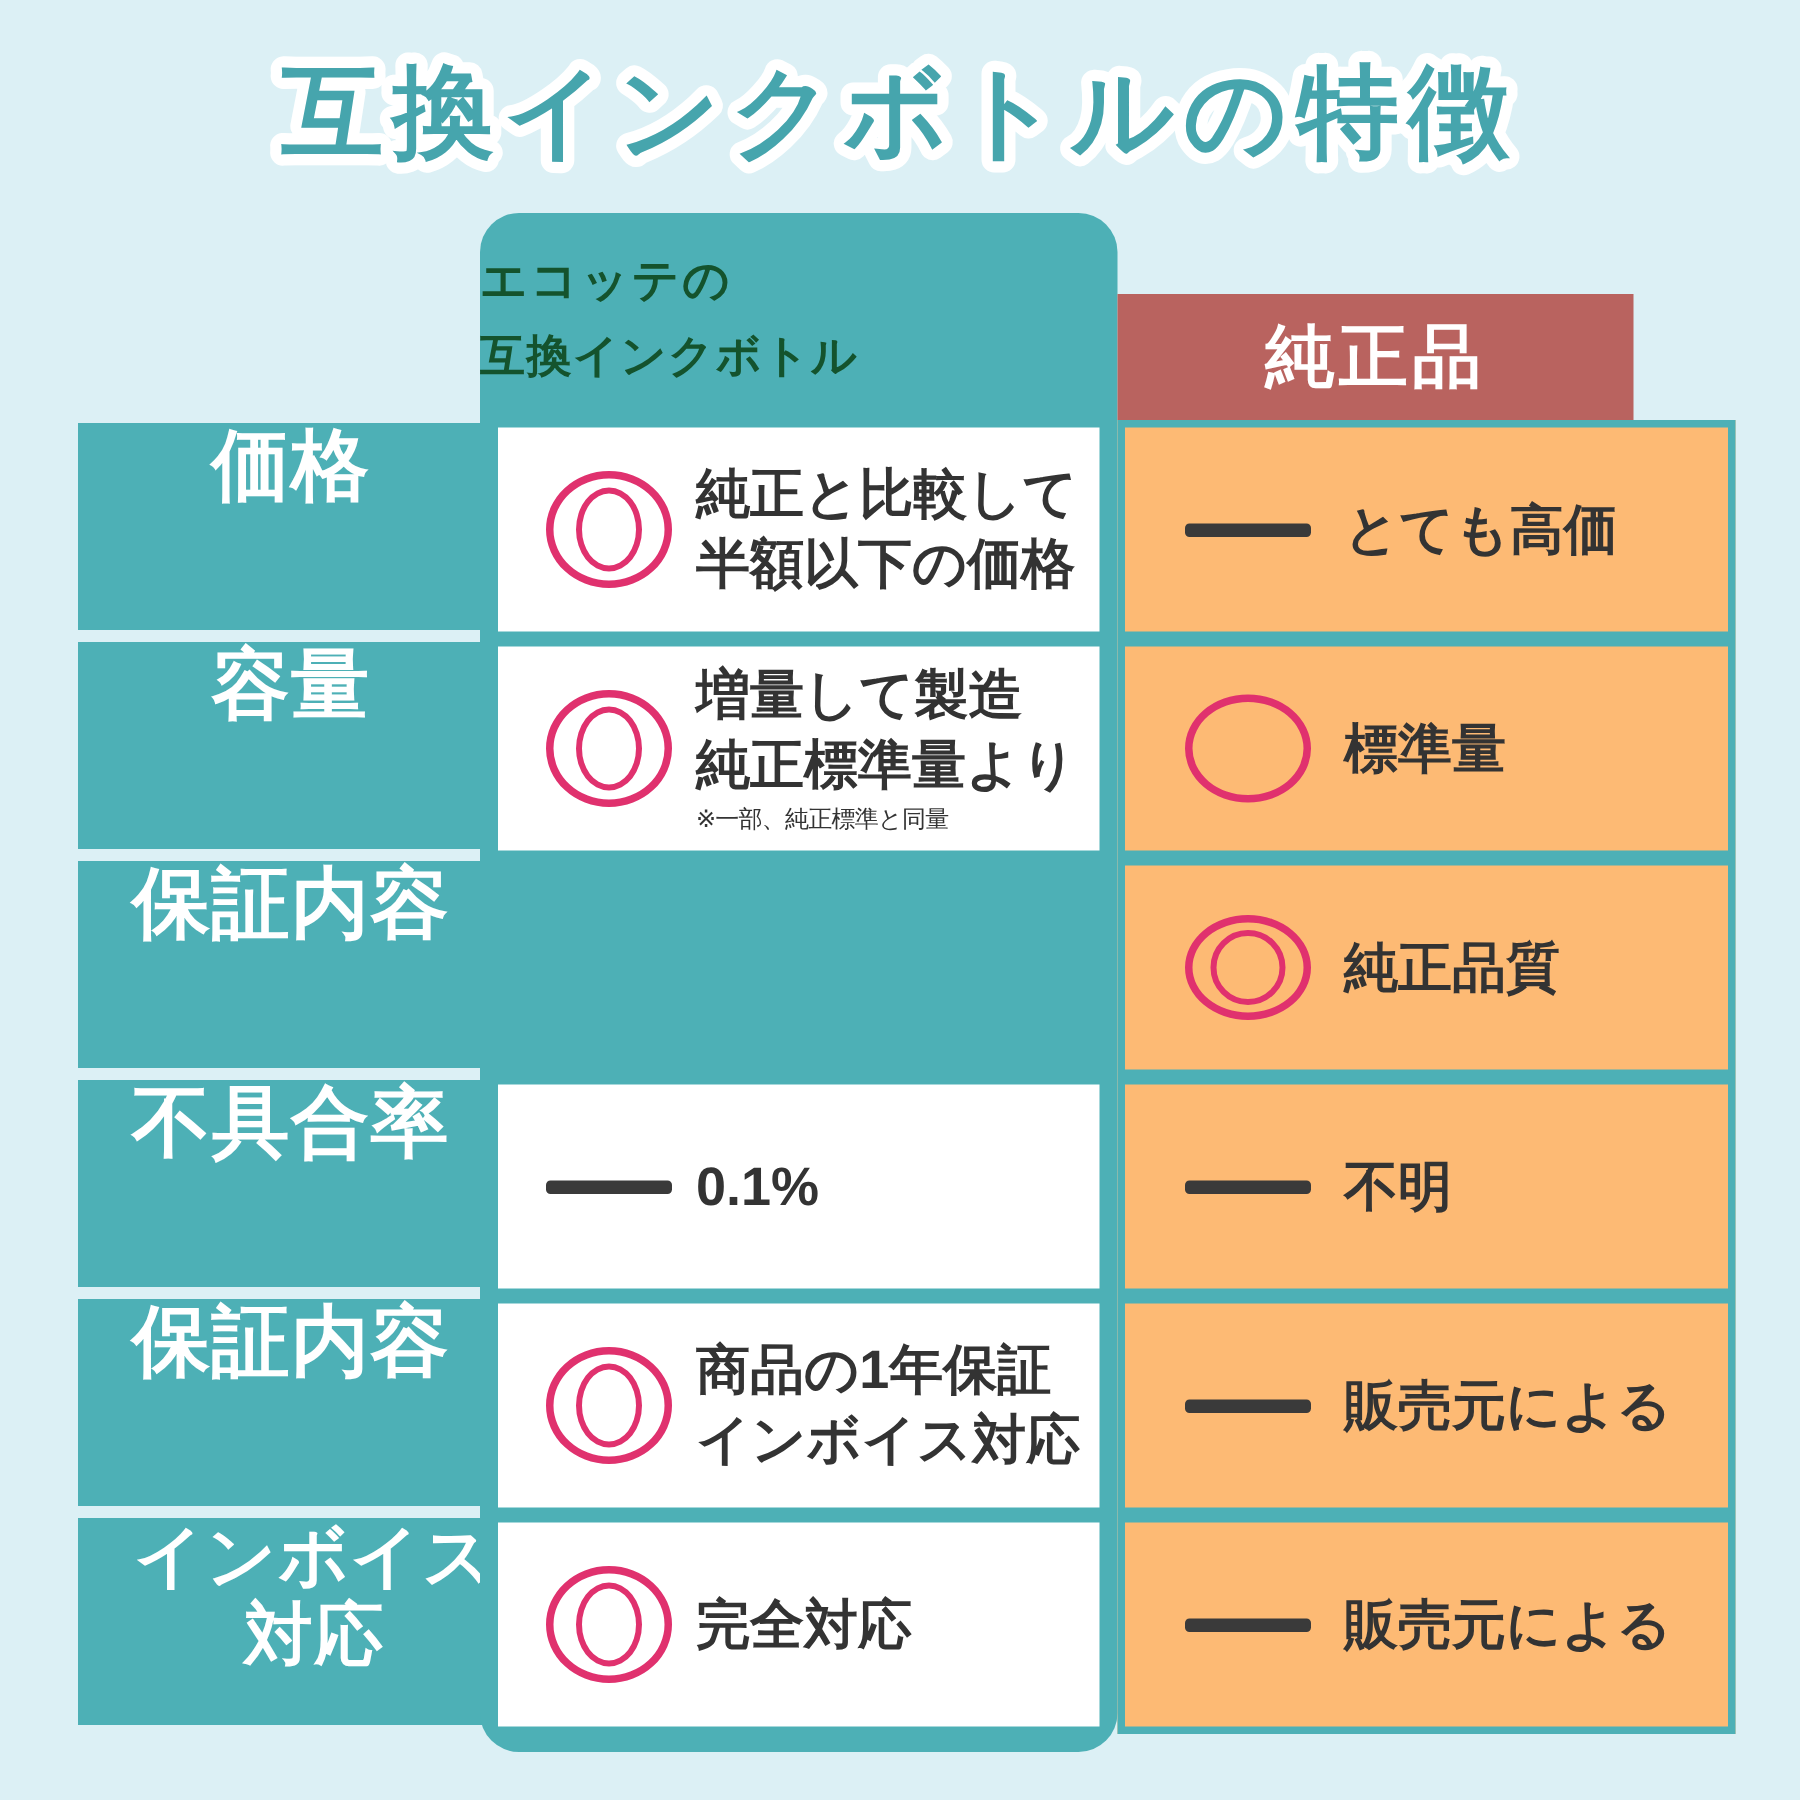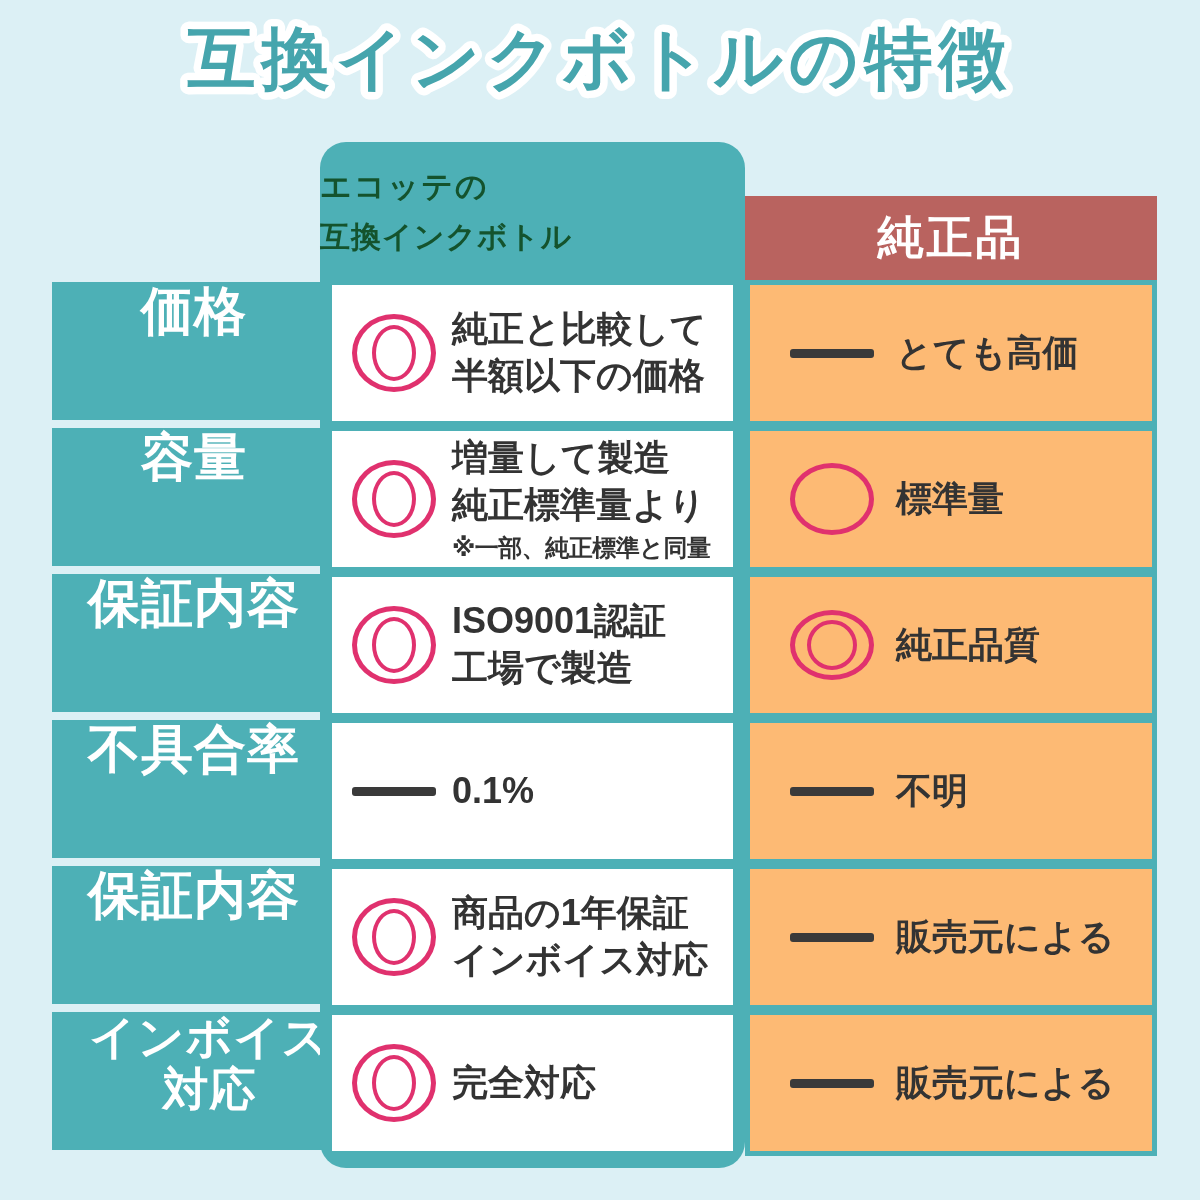--- a/index.html
+++ b/index.html
@@ -12,21 +12,21 @@
   }
   *{margin:0;padding:0;box-sizing:border-box;}
   html,body{width:1200px;height:1200px;}
   body{
     background:var(--bg);
     font-family:"Liberation Sans","DejaVu Sans",sans-serif;
     position:relative;
     overflow:hidden;
     color:var(--text);
   }
-  .title-wrap{position:absolute;top:0;left:50px;width:1100px;text-align:right;}
+  .title-wrap{position:absolute;top:16px;left:50px;width:1100px;text-align:right;}
   .title-svg text{font-family:"Liberation Sans","DejaVu Sans",sans-serif;}
 
   
   .label-cell{
     position:absolute;left:52px;width:284px;height:138px;
     background:var(--teal);
     display:flex;align-items:flex-start;justify-content:center;
     color:#fff;font-weight:800;font-size:52px;line-height:1.12;
     text-align:center;letter-spacing:1px;
   }
@@ -37,26 +37,26 @@
     position:absolute;left:320px;top:142px;width:425px;height:1026px;
     background:var(--teal);border-radius:26px;
   }
   .mid-header{position:absolute;top:0;left:0;width:100%;height:138px;text-align:left;color:#14532d;}
   .mid-header-sub{margin-top:24px;font-size:31px;font-weight:800;letter-spacing:2px;}
   .mid-header-main{margin-top:9px;font-size:30px;font-weight:800;letter-spacing:1px;}
   .mid-cell{
     position:absolute;left:12px;width:401px;height:136px;
     background:#fff;
     display:flex;align-items:center;
-    padding-left:20px;
+    padding-left:32px;
   }
 
   
   .right-header{
-    position:absolute;left:745px;top:196px;width:412px;height:84px;
+    position:absolute;left:745px;top:196px;width:344px;height:84px;
     background:var(--red);
     display:flex;align-items:center;justify-content:center;
     color:#fff;font-weight:800;font-size:46px;letter-spacing:3px;
   }
   .right-cell{
     position:absolute;left:745px;width:412px;height:146px;
     background:#fdba74;border:5px solid var(--teal);
     display:flex;align-items:center;
     padding-left:40px;
   }
@@ -71,21 +71,21 @@
     content:"";display:block;width:36px;height:48px;
     border:4px solid var(--pink);border-radius:50%;
   }
   .right-cell .mark-double-circle{width:70px;height:70px;}
   .right-cell .mark-double-circle::after{width:42px;height:42px;}
   .mark-circle{width:72px;height:72px;border:5px solid var(--pink);border-radius:50%;}
   .mark-dash{width:52px;height:9px;background:#3a3a3a;border-radius:3px;}
 
   .cell-text{margin-left:16px;font-size:36px;font-weight:700;line-height:1.3;color:var(--text);}
   .right-cell .cell-text{margin-left:22px;}
-  .cell-note{font-size:24px;font-weight:700;margin-top:3px;letter-spacing:-0.5px;}
+  .cell-note{font-size:16px;font-weight:400;margin-top:3px;letter-spacing:-0.5px;}
 </style>
 </head>
 <body>
 
 <div class="page">
 
   <div class="title-wrap">
     <svg class="title-svg" width="1100" height="112" viewBox="0 0 1100 112">
       <text x="550" y="82" text-anchor="middle" font-size="68" font-weight="900" fill="#46a5ad" stroke="#ffffff" stroke-width="15" stroke-linejoin="round" paint-order="stroke" style="paint-order:stroke" letter-spacing="6">互換インクボトルの特徴</text>
     </svg>
@@ -126,27 +126,20 @@
 
     <div class="mid-cell" style="top:289px">
       <div class="mark mark-double-circle"></div>
       <div class="cell-text">
         <div>増量して製造</div>
         <div>純正標準量より</div>
         <div class="cell-note">※一部、純正標準と同量</div>
       </div>
     </div>
 
-    <div class="mid-cell" style="top:435px">
-      <div class="mark mark-double-circle"></div>
-      <div class="cell-text">
-        <div>ISO9001認証</div>
-        <div>工場で製造</div>
-      </div>
-    </div>
 
     <div class="mid-cell" style="top:581px">
       <div class="mark mark-dash"></div>
       <div class="cell-text">
         <div>0.1%</div>
       </div>
     </div>
 
     <div class="mid-cell" style="top:727px">
       <div class="mark mark-double-circle"></div>

